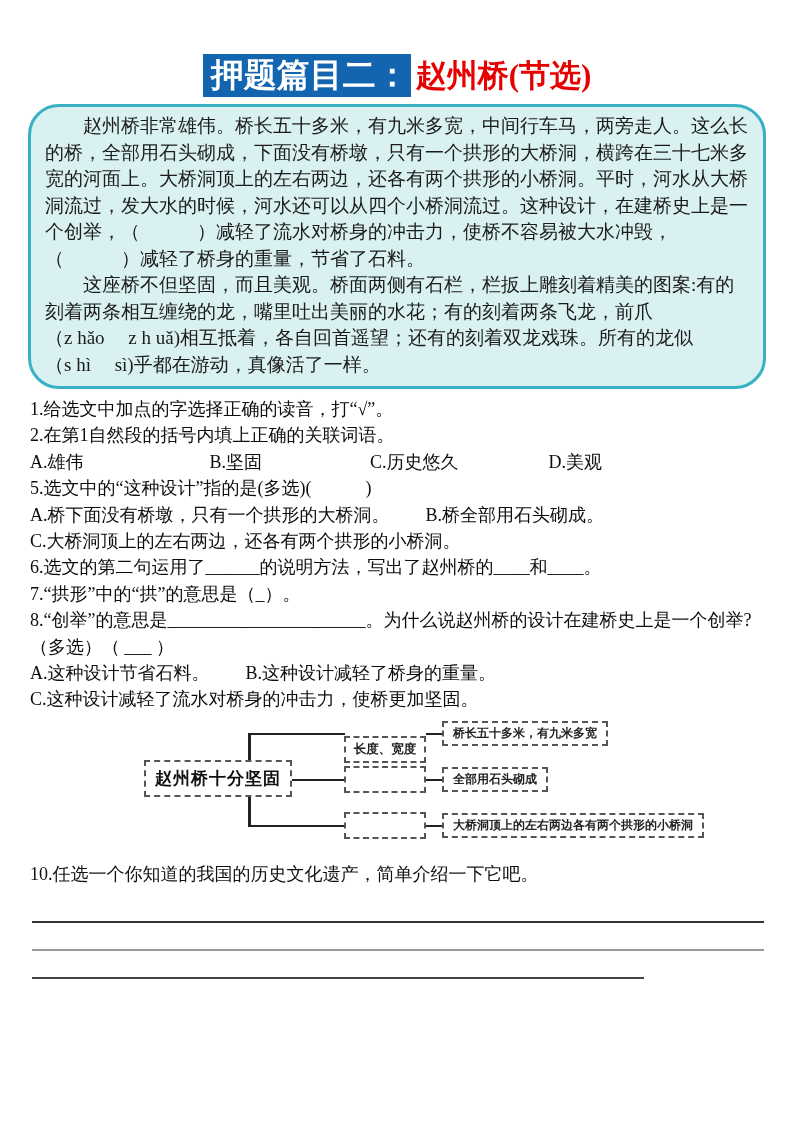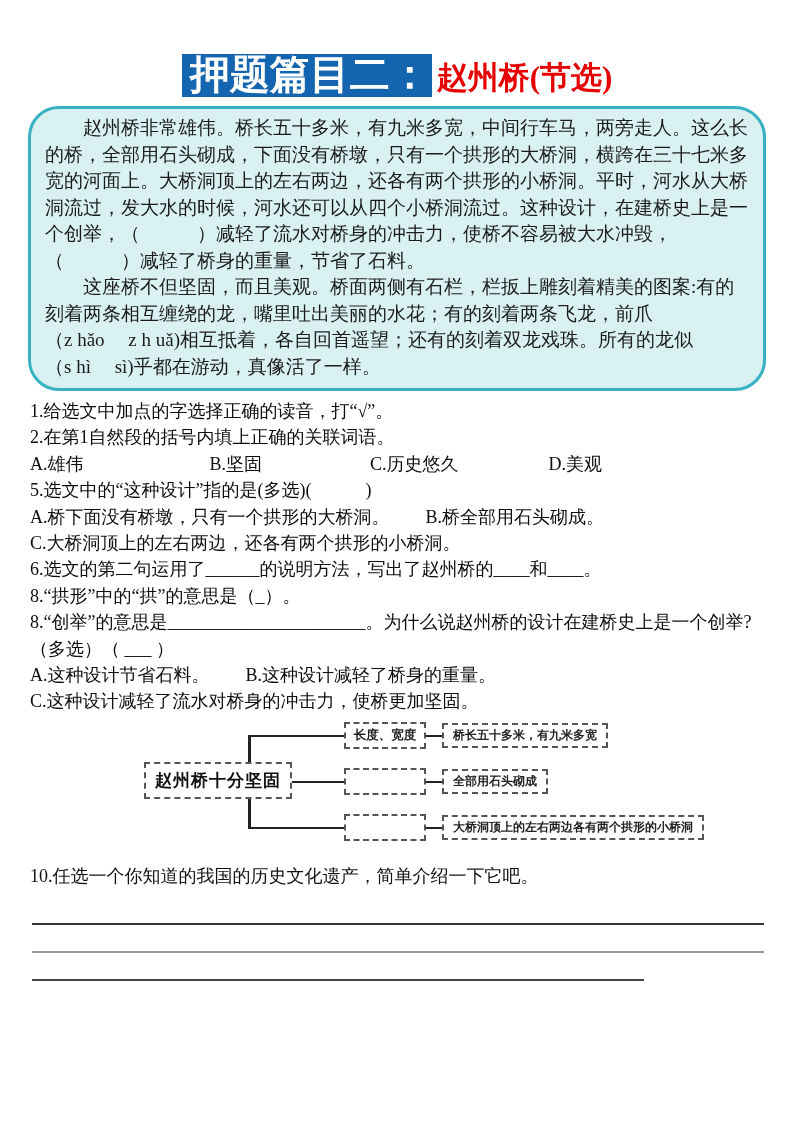--- a/index.html
+++ b/index.html
@@ -4,21 +4,21 @@
 <style>
   * { box-sizing: border-box; }
   html,body { margin:0; padding:0; background:#ffffff; }
   .page {
     position:relative; width:794px; height:1123px; margin:0 auto;
     background:#ffffff; overflow:hidden;
     font-family:"Liberation Serif", serif; color:#111;
   }
   
   .title-row { padding-top:54px; text-align:center; font-weight:bold; line-height:40px; white-space:nowrap; }
-  .title-label { display:inline-block; background:#1365b0; color:#ffffff; font-size:40px; padding:1px 2px 2px 8px; }
+  .title-label { display:inline-block; background:#1365b0; color:#ffffff; font-size:33px; padding:1px 2px 2px 8px; }
   .title-main  { display:inline-block; color:#e60000; font-size:31px; margin-left:5px; }
   
   .passage-box {
     margin:3px 28px 0 28px;
     border:3px solid #38b2c2; border-radius:31px;
     background:#d9f1f0; padding:6px 14px 8px 14px;
     font-size:19px; line-height:26.5px; color:#1b1b1b;
   }
   .para { margin:0; text-indent:2em; white-space:pre-line; }
   
@@ -36,21 +36,21 @@
   .mm-root {
     position:absolute; left:144px; top:43px; width:148px; height:37px;
     background:#fff; border:2px dashed #555; font-weight:bold; font-size:17px;
     display:flex; align-items:center; justify-content:center; letter-spacing:1px; color:#111;
   }
   .mm-mid {
     position:absolute; left:344px; width:82px; height:27px;
     background:#fff; border:2px dashed #555; font-weight:bold; font-size:12.5px;
     display:flex; align-items:center; justify-content:center; color:#222;
   }
-  .mm-mid1 { top:3px; } .mm-mid2 { top:49px; } .mm-mid3 { top:95px; }
+  .mm-mid1 { top:19px; } .mm-mid2 { top:49px; } .mm-mid3 { top:95px; }
   .mm-right {
     position:absolute; left:442px; height:25px;
     background:#fff; border:2px dashed #555; font-weight:bold; font-size:12px;
     display:flex; align-items:center; padding:0 9px; white-space:nowrap; color:#222;
   }
   .mm-right1 { top:4px; } .mm-right2 { top:50px; } .mm-right3 { top:96px; }
   
   .q10 { margin:8px 30px 0 30px; font-size:18px; line-height:26px; }
   .answer-lines { margin:0 30px 0 32px; }
   .aline { height:28px; border-bottom:2px solid #444; }
@@ -75,21 +75,21 @@
   </div>
 
   <div class="questions">
     <div class="qline">1.给选文中加点的字选择正确的读音，打“√”。</div>
     <div class="qline">2.在第1自然段的括号内填上正确的关联词语。</div>
     <div class="qline">A.雄伟　　　　　　　B.坚固　　　　　　C.历史悠久　　　　　D.美观</div>
     <div class="qline">5.选文中的“这种设计”指的是(多选)(　　　)</div>
     <div class="qline">A.桥下面没有桥墩，只有一个拱形的大桥洞。　　B.桥全部用石头砌成。</div>
     <div class="qline">C.大桥洞顶上的左右两边，还各有两个拱形的小桥洞。</div>
     <div class="qline">6.选文的第二句运用了______的说明方法，写出了赵州桥的____和____。</div>
-    <div class="qline">8.“拱形”中的“拱”的意思是（_）。</div>
+    <div class="qline">7.“拱形”中的“拱”的意思是（_）。</div>
     <div class="qline">8.“创举”的意思是______________________。为什么说赵州桥的设计在建桥史上是一个创举?（多选）（ ___ ）</div>
     <div class="qline">A.这种设计节省石料。　　B.这种设计减轻了桥身的重量。</div>
     <div class="qline">C.这种设计减轻了流水对桥身的冲击力，使桥更加坚固。</div>
   </div>
 
   <div class="mindmap">
     <div class="mm-line mm-trunk"></div>
     <div class="mm-line mm-h1"></div>
     <div class="mm-line mm-h2"></div>
     <div class="mm-line mm-h3"></div>

